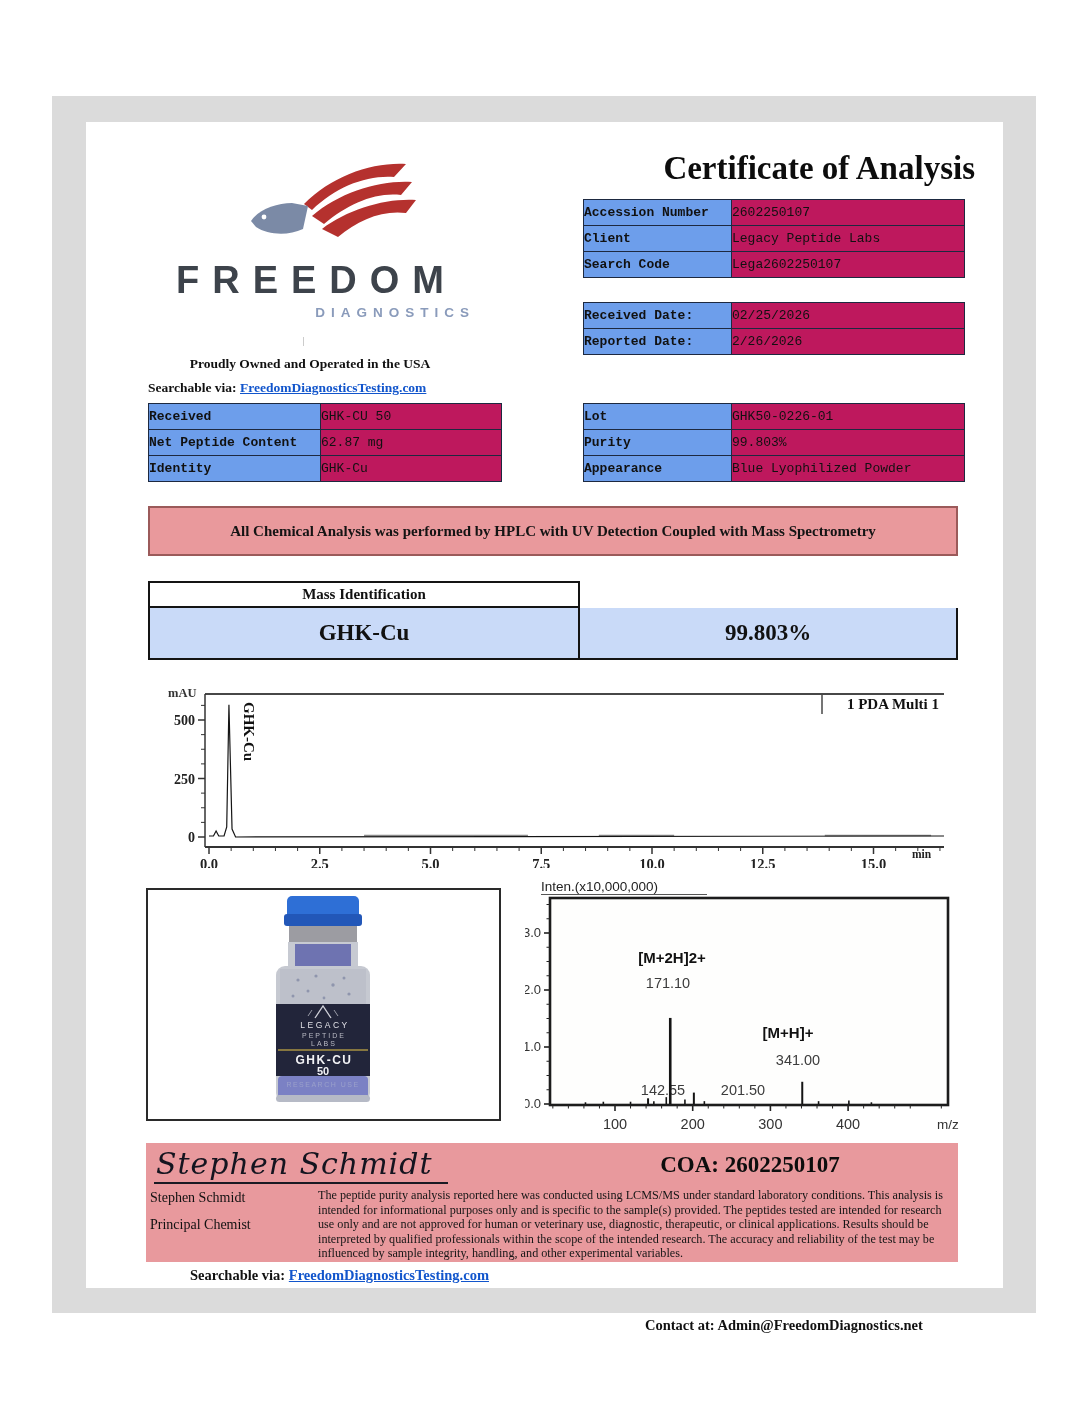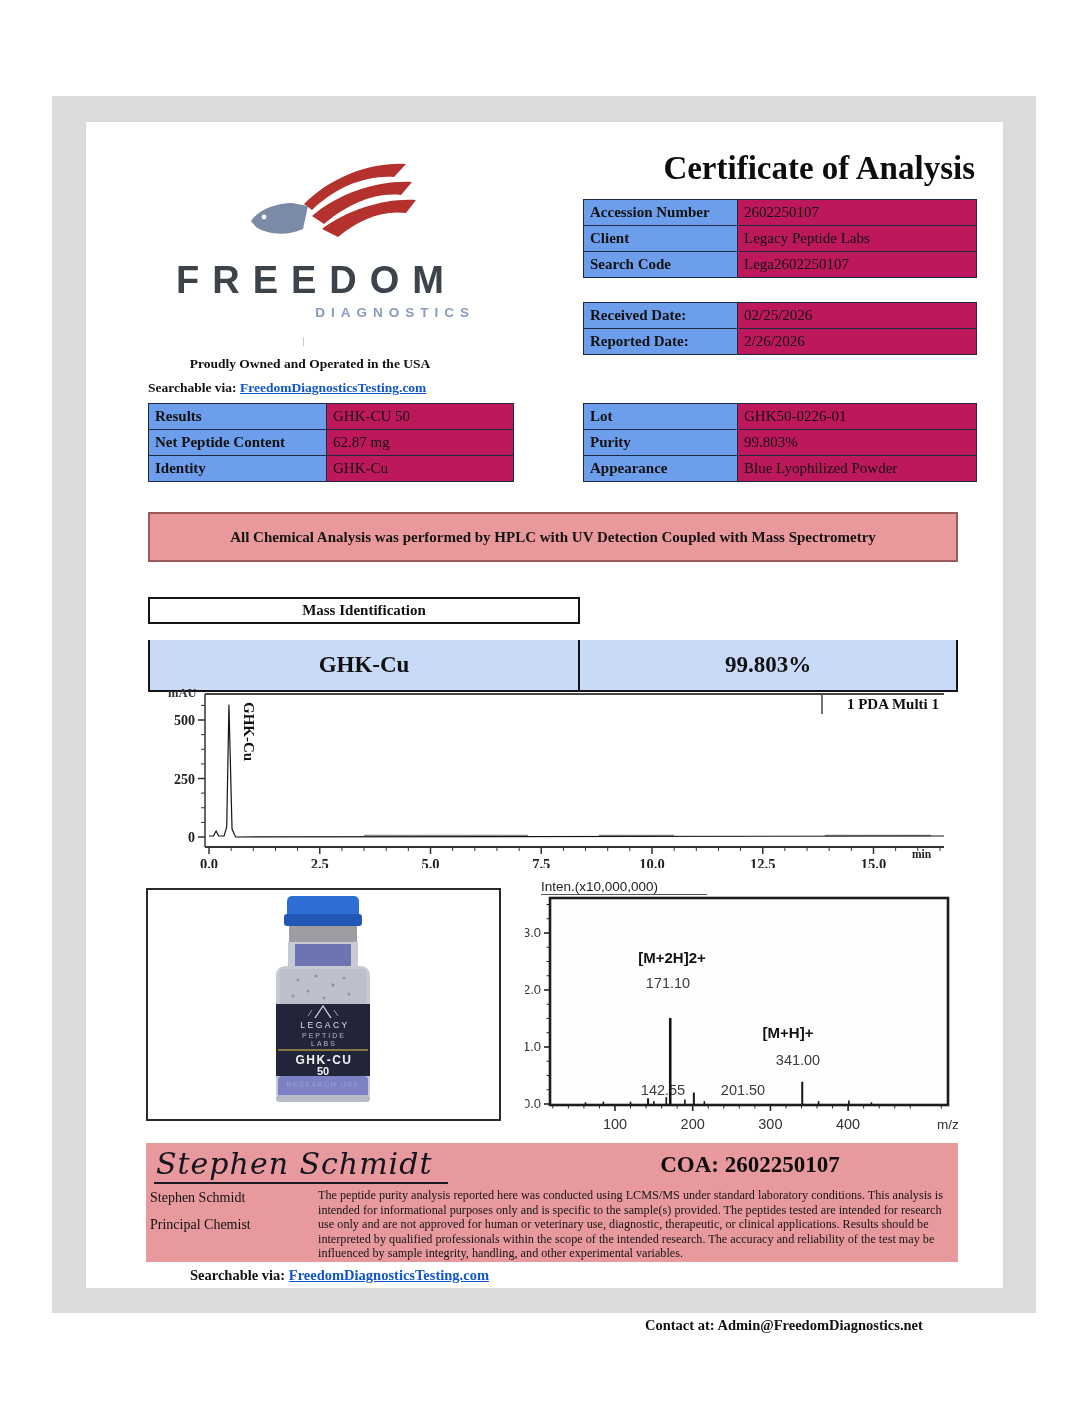--- a/index.html
+++ b/index.html
@@ -5,44 +5,44 @@
   html,body{margin:0;padding:0;}
   body{width:1088px;height:1408px;background:#ffffff;position:relative;overflow:hidden;
        font-family:"Liberation Serif",serif;color:#111;}
   .abs{position:absolute;}
   .frame{left:52px;top:96px;width:984px;height:1217px;background:#dbdbdb;}
   .page{left:86px;top:122px;width:917px;height:1166px;background:#ffffff;}
 
   .doc-title{left:565px;top:150px;width:410px;text-align:right;font-size:33px;font-weight:bold;color:#0d0d0d;}
 
   table.info{position:absolute;border-collapse:collapse;table-layout:fixed;}
-  table.info th,table.info td{border:1.6px solid #1d2940;height:25px;padding:0 2px 0 6px;
-      font-size:15px;text-align:left;overflow:hidden;white-space:nowrap;}
+  table.info th,table.info td{border:1.6px solid #1d2940;height:25px;padding:0 2px 0 0;
+      font-size:13px;text-align:left;overflow:hidden;white-space:nowrap;font-family:Liberation Mono, monospace;}
   table.info th{background:#6d9eeb;font-weight:bold;}
   table.info td{background:#be185d;font-weight:normal;}
   .acc{left:583px;top:199px;} .acc .c1{width:145px}.acc .c2{width:230px}
   .dts{left:583px;top:302px;} .dts .c1{width:145px}.dts .c2{width:230px}
   .prd{left:148px;top:403px;} .prd .c1{width:169px}.prd .c2{width:178px}
   .lot{left:583px;top:403px;} .lot .c1{width:145px}.lot .c2{width:230px}
 
   .logo-word{left:145px;top:259px;width:330px;text-align:center;font-family:"Liberation Sans",sans-serif;
       font-size:38px;font-weight:bold;letter-spacing:13px;text-indent:13px;color:#3d434b;}
   .logo-sub{left:145px;top:305px;width:330px;text-align:right;font-family:"Liberation Sans",sans-serif;
       font-size:13.5px;font-weight:bold;letter-spacing:6px;text-indent:6px;color:#8a9bbb;}
   .eagle{left:248px;top:160px;}
   .artifact{left:303px;top:337px;width:1px;height:9px;background:#cccccc;}
   .proudly{left:145px;top:356px;width:330px;text-align:center;font-size:13.5px;font-weight:bold;}
   .search1{left:148px;top:380px;font-size:13.5px;font-weight:bold;}
   a.link{color:#1155cc;text-decoration:underline;font-weight:bold;}
 
   .banner{left:148px;top:506px;width:806px;height:46px;background:#e9999c;border:2px solid #9b5a5a;
-      display:flex;align-items:center;justify-content:center;font-size:15px;font-weight:bold;color:#141414;margin-top:6px;}
+      display:flex;align-items:center;justify-content:center;font-size:15px;font-weight:bold;color:#141414;}
 
   .massid{left:148px;top:581px;width:810px;}
-  .mi-row{display:flex;margin-top:16px;}
+  .mi-row{display:flex;}
   .mi-cell{box-sizing:border-box;border:2px solid #141414;display:flex;align-items:center;justify-content:center;
       font-weight:bold;background:#fff;}
   .mi-c1{width:432px;} .mi-c2{width:378px;border-left:none;}
   .mi-head .mi-cell{height:27px;font-size:15px;}
   .mi-data .mi-cell{height:52px;font-size:23px;background:#c9daf8;border-top:none;}
 
   .chrom{left:160px;top:678px;}
   .vialbox{left:146px;top:888px;width:351px;height:229px;border:2.5px solid #2a2a2a;background:#fff;}
   .ms{left:525px;top:878px;}
 
@@ -107,21 +107,21 @@
   <tr>
     <th class="c1">Reported Date:</th>
     <td class="c2">2/26/2026</td>
       </tr>
 </tbody>
   </table>
 
 <table class="info prd">
   <tbody>
       <tr>
-    <th class="c1">Results</th>
+    <th class="c1">Received</th>
     <td class="c2">GHK-CU 50</td>
       </tr>
   <tr>
     <th class="c1">Net Peptide Content</th>
     <td class="c2">62.87 mg</td>
       </tr>
   <tr>
     <th class="c1">Identity</th>
     <td class="c2">GHK-Cu</td>
       </tr>

